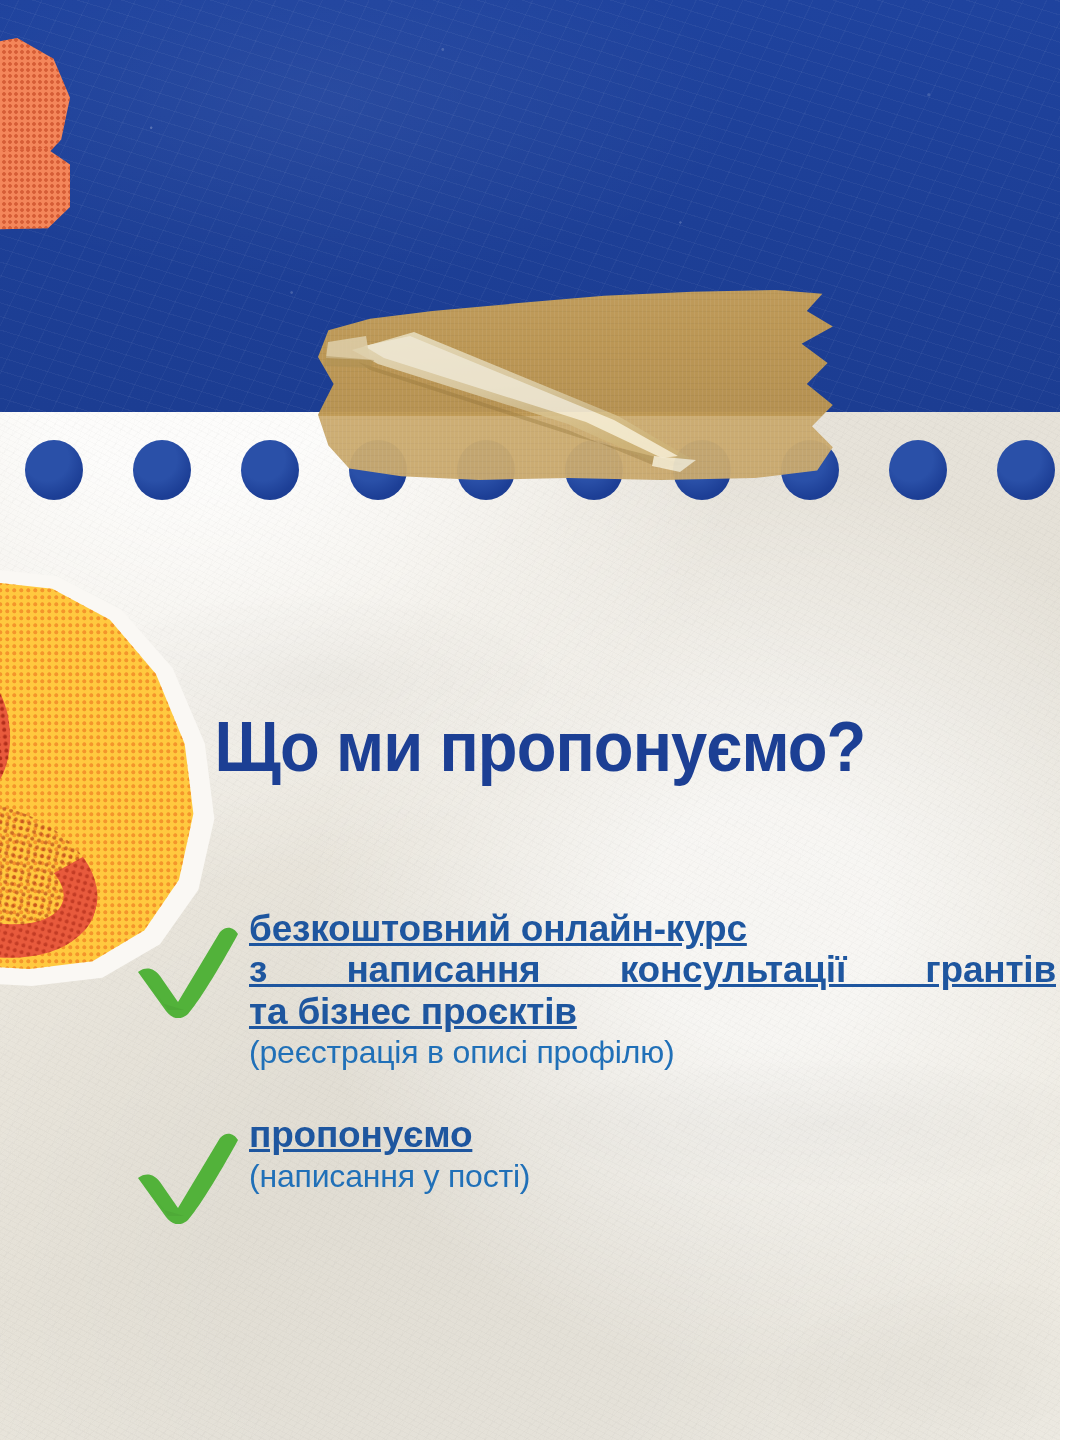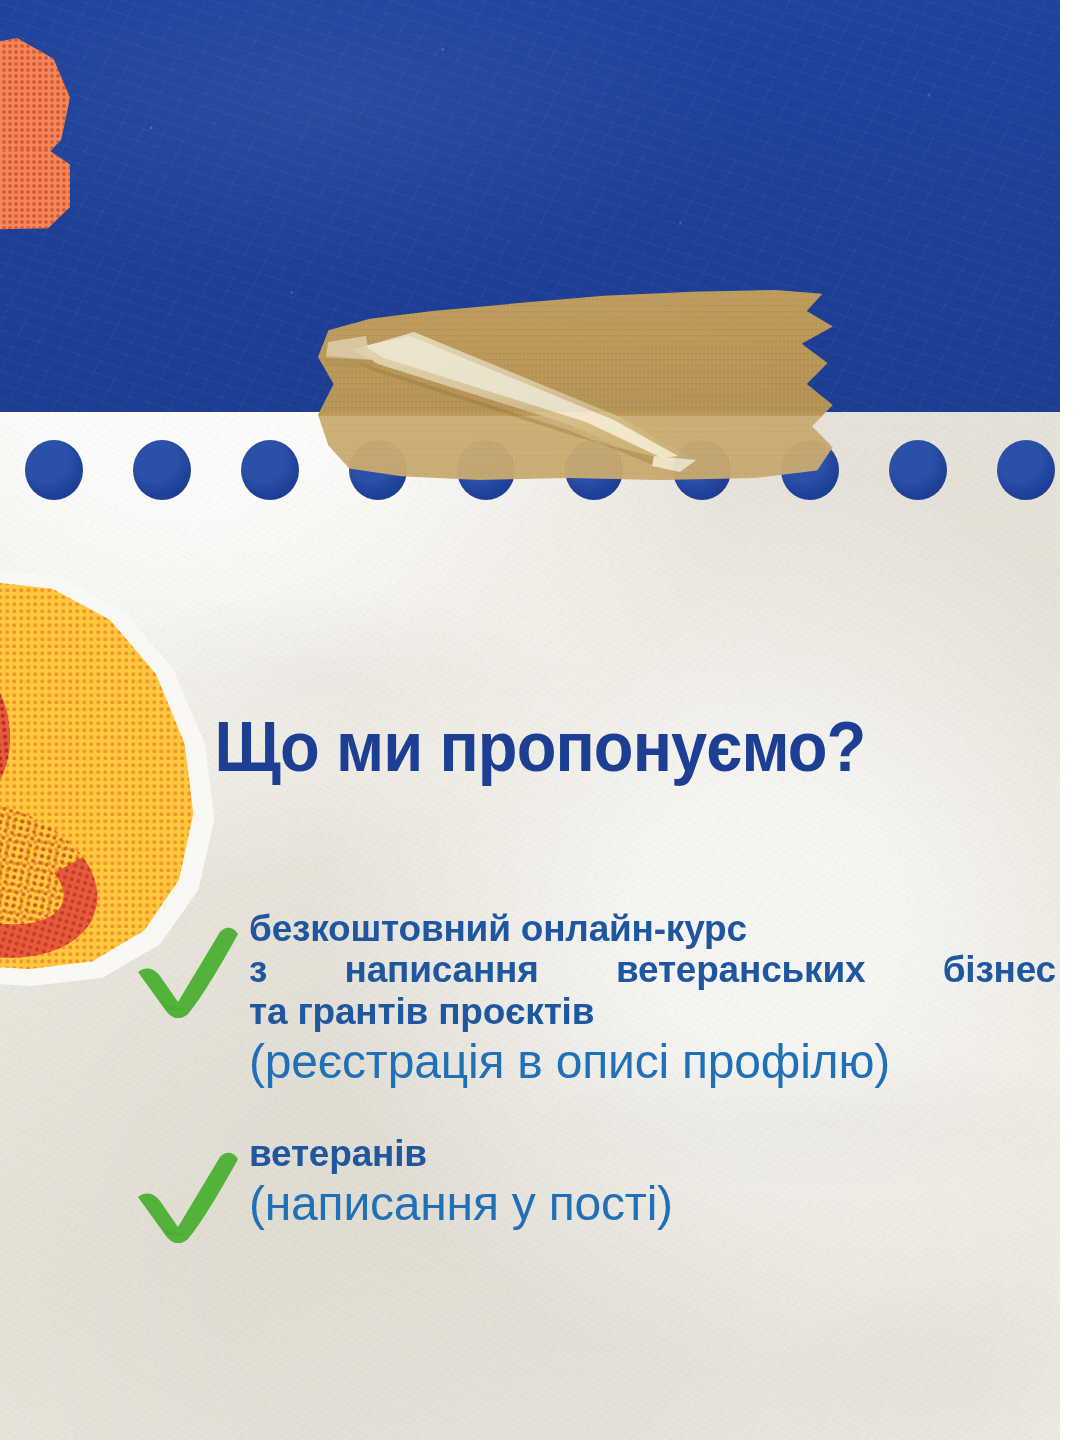--- a/index.html
+++ b/index.html
@@ -270,29 +270,29 @@
   }
   .bullet-main {
     color: #1e569f;
     font-weight: 700;
     font-size: 37px;
     line-height: 1.12;
     text-align: justify;
     text-align-last: left;
     letter-spacing: -.2px;
   }
-  .bullet-main span { display: block; }
+  .bullet-main span { display: block; text-decoration: underline; }
   .bullet-main .justify {
     text-align: justify;
     text-align-last: justify;
   }
   .bullet-sub {
     color: #2070b8;
     font-weight: 400;
-    font-size: 48px;
+    font-size: 32px;
     line-height: 1.18;
     margin-top: 2px;
     letter-spacing: -.2px;
   }
 </style>
 </head>
 <body>
 
 <div id="poster">
 
@@ -364,32 +364,32 @@
 
   <div class="bullets">
 
     <div class="bullet">
       <svg class="check" viewBox="0 0 108 92">
         <path d="M4,46 C12,40 20,42 26,50 L44,76 L86,6 C92,-1 100,1 104,8 C101,14 70,70 54,88 C46,95 38,93 32,85 Z" fill="#52b23a"></path>
         <path d="M8,48 L30,78 L50,84 L34,84 Z" fill="#49a233" opacity="0.5"></path>
       </svg>
       <div class="bullet-main">
         <span>безкоштовний онлайн-курс</span>
-        <span class="justify">з написання ветеранських бізнес</span>
-        <span>та грантів проєктів</span>
+        <span class="justify">з написання консультації грантів</span>
+        <span>та бізнес проєктів</span>
       </div>
       <div class="bullet-sub">(реєстрація в описі профілю)</div>
     </div>
 
     <div class="bullet">
       <svg class="check" viewBox="0 0 108 92">
         <path d="M4,46 C12,40 20,42 26,50 L44,76 L86,6 C92,-1 100,1 104,8 C101,14 70,70 54,88 C46,95 38,93 32,85 Z" fill="#52b23a"></path>
         <path d="M8,48 L30,78 L50,84 L34,84 Z" fill="#49a233" opacity="0.5"></path>
       </svg>
       <div class="bullet-main">
-        <span>ветеранів</span>
+        <span>пропонуємо</span>
       </div>
       <div class="bullet-sub">(написання у пості)</div>
     </div>
 
   </div>
 
 </div>
 
 </body></html>

